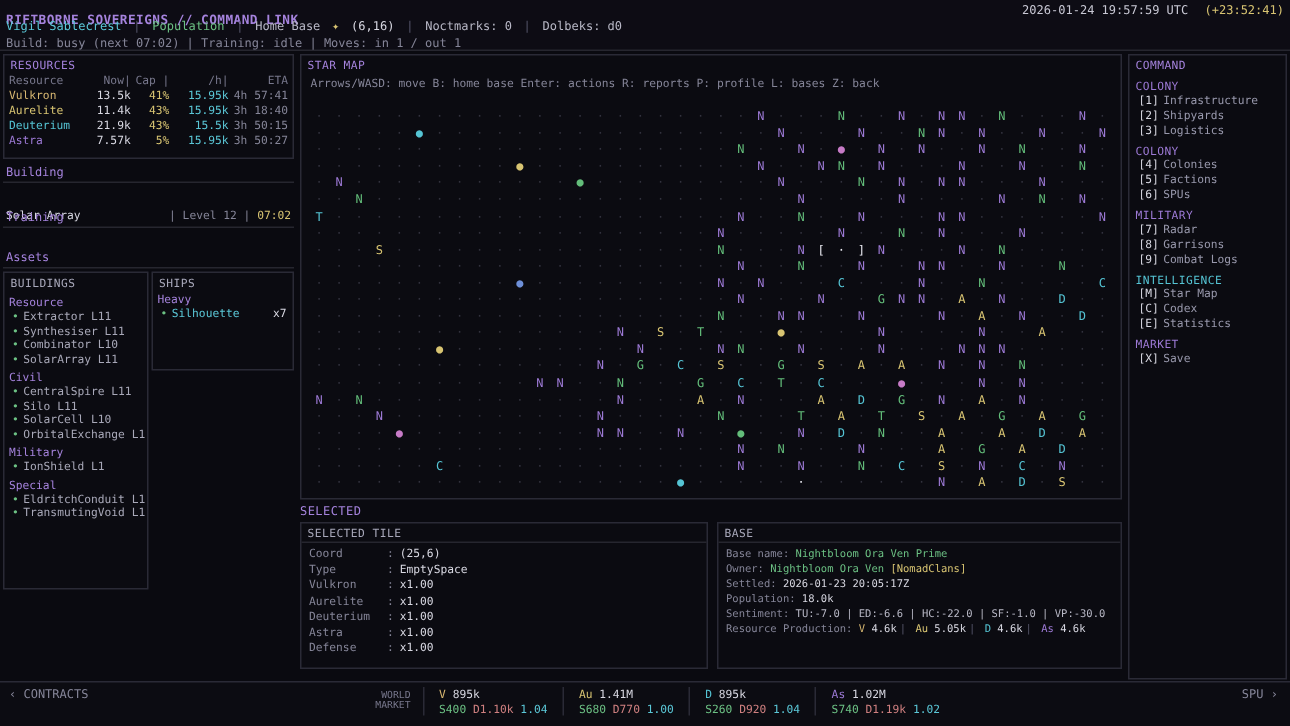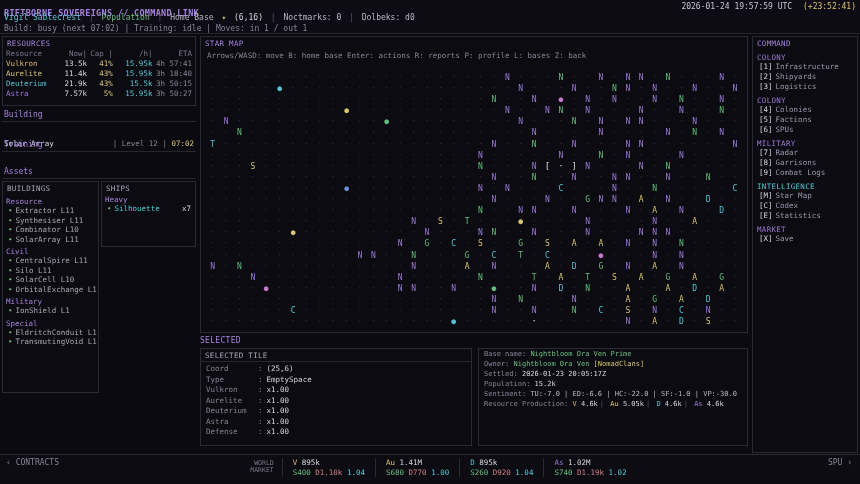--- a/index.html
+++ b/index.html
@@ -282,36 +282,37 @@
         <span class="v">x1.00</span>
       </div>
     <div class="kv">
         <span class="k">Defense</span>
         <span class="colon">:</span>
         <span class="v">x1.00</span>
       </div>
   </div>
 
   <div class="panel" id="base-panel">
+    <div class="ptitle gray-title underl">BASE</div>
     <div class="bline">
       <span class="mut">Base name:</span>
       <span class="green">Nightbloom Ora Ven Prime</span>
     </div>
     <div class="bline">
       <span class="mut">Owner:</span>
       <span class="green">Nightbloom Ora Ven</span>
       <span class="yellow">[NomadClans]</span>
     </div>
     <div class="bline">
       <span class="mut">Settled:</span>
       <span class="white">2026-01-23 20:05:17Z</span>
     </div>
     <div class="bline">
       <span class="mut">Population:</span>
-      <span class="white">15.2k</span>
+      <span class="white">18.0k</span>
     </div>
     <div class="bline">
       <span class="mut">Sentiment:</span>
       <span class="lite">TU:-7.0 | ED:-6.6 | HC:-22.0 | SF:-1.0 | VP:-30.0</span>
     </div>
     <div class="bline">
       <span class="mut">Resource Production:</span>
       <span style="color: rgb(216, 184, 114);">V</span>
       <span class="white">4.6k</span><span class="pipe">|</span>
       <span style="color: rgb(216, 196, 114);">Au</span>

